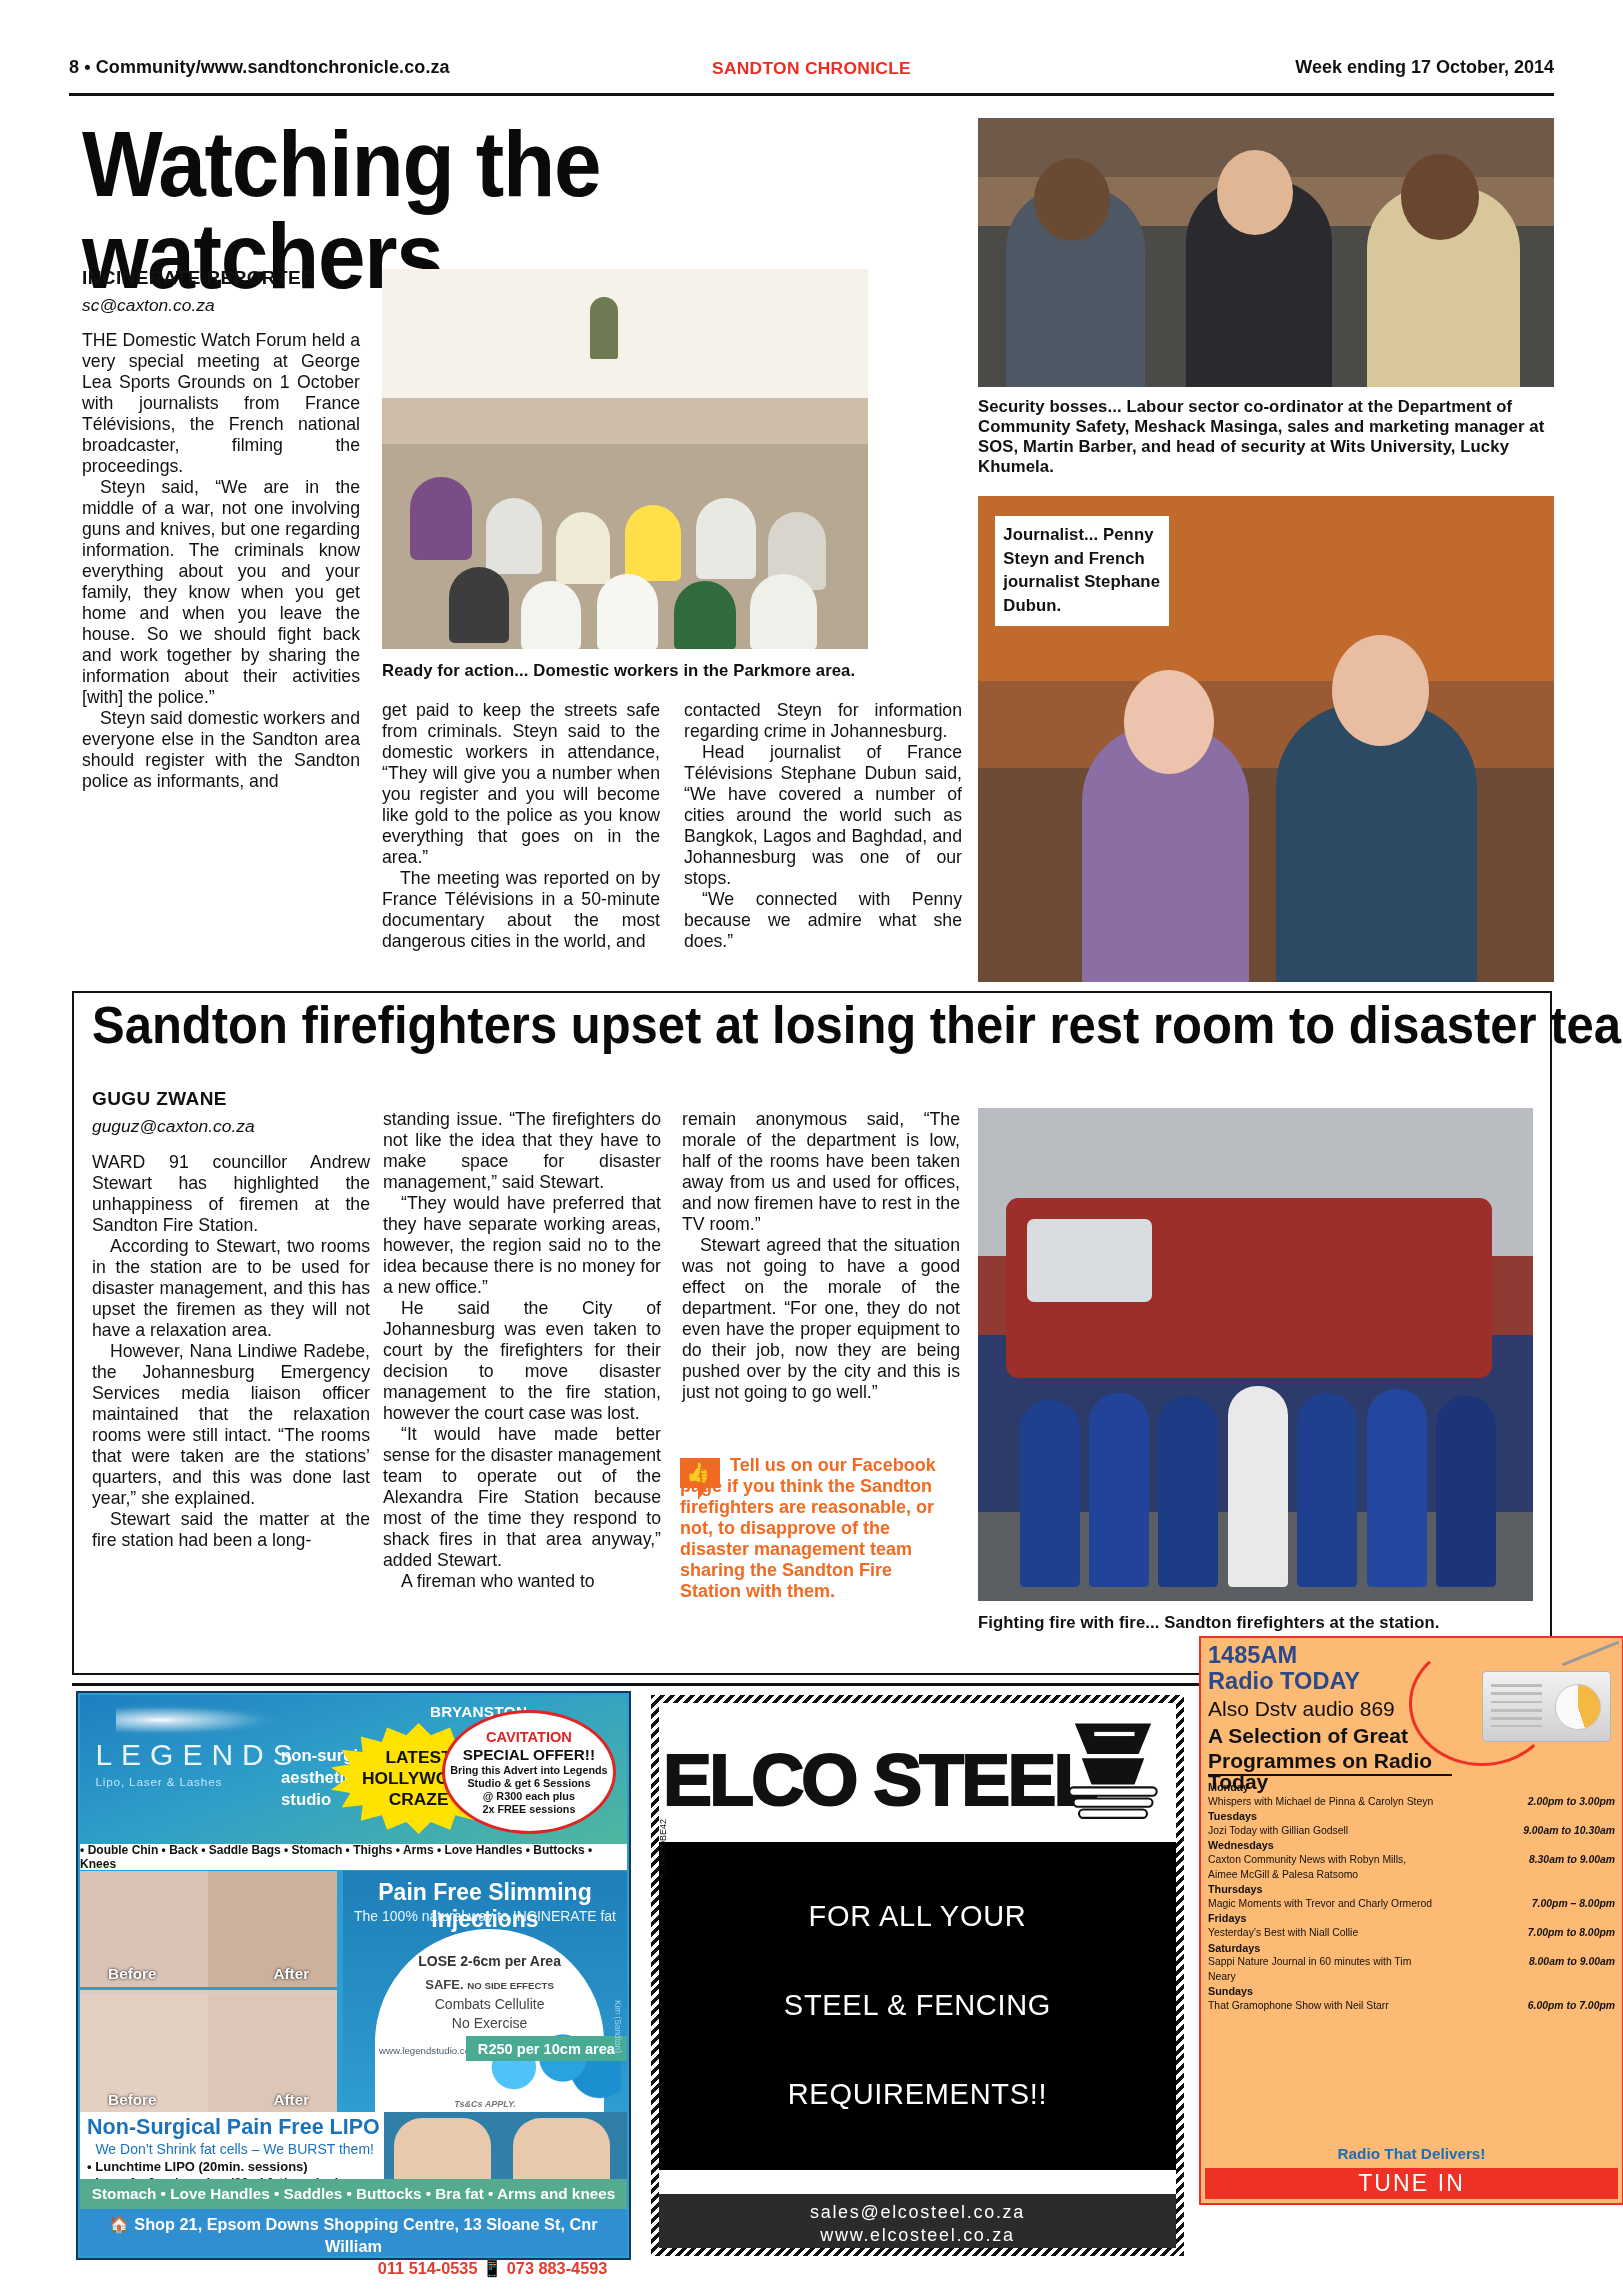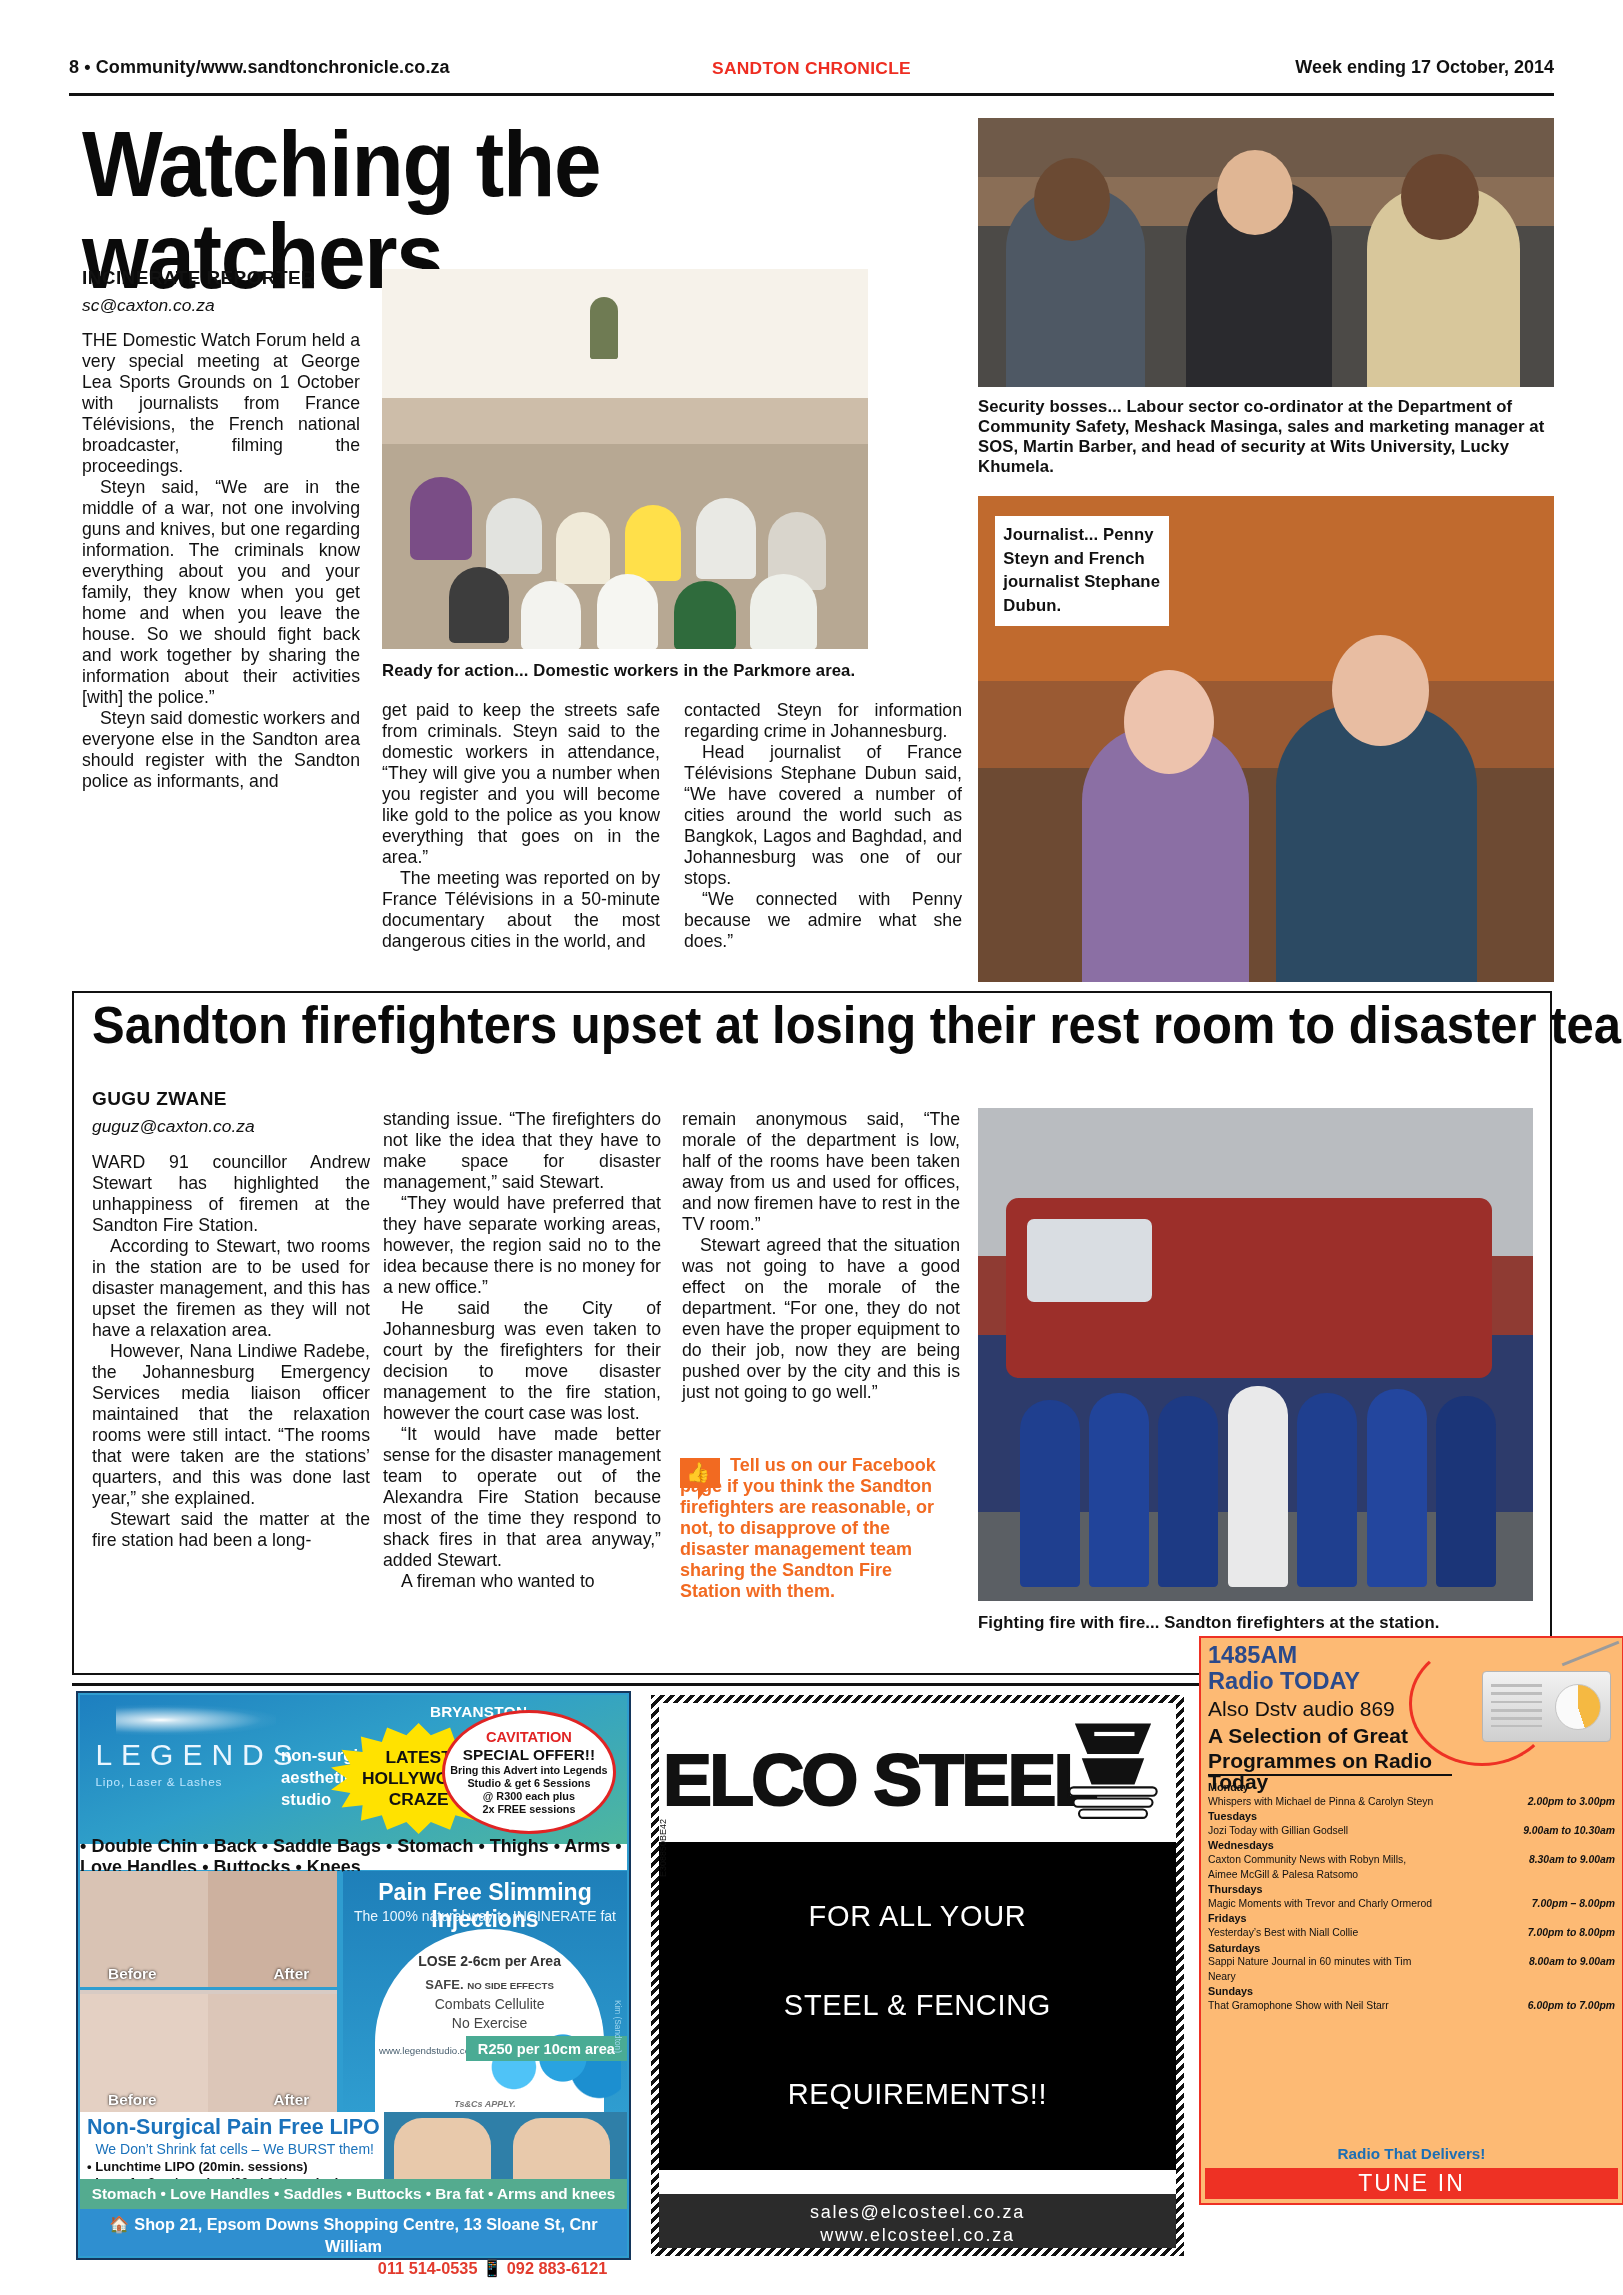--- a/index.html
+++ b/index.html
@@ -87,21 +87,21 @@
   .lg-star .burst { position:absolute; inset:0; background:#ffe200;
     clip-path: polygon(50% 0%,57% 11%,68% 4%,71% 17%,83% 12%,82% 26%,94% 24%,89% 37%,100% 40%,91% 50%,100% 60%,89% 63%,94% 76%,82% 74%,83% 88%,71% 83%,68% 96%,57% 89%,50% 100%,43% 89%,32% 96%,29% 83%,17% 88%,18% 74%,6% 76%,11% 63%,0% 60%,9% 50%,0% 40%,11% 37%,6% 24%,18% 26%,17% 12%,29% 17%,32% 4%,43% 11%); }
   .lg-star .txt { position:absolute; inset:0; display:flex; flex-direction:column; justify-content:center; align-items:center;
                   font-size:17.4px; font-weight:800; color:#111; line-height:21px; text-align:center; }
   .lg-oval { position:absolute; right:11px; top:15.3px; width:174px; height:124px; border:3.5px solid #e02424; border-radius:50%; background:#fff;
              display:flex; flex-direction:column; justify-content:center; align-items:center; }
   .lg-oval .cav { color:#e02424; font-weight:800; font-size:14.6px; }
   .lg-oval .so  { color:#111; font-weight:800; font-size:15.3px; margin-top:1.4px; }
   .lg-oval .ln  { color:#111; font-weight:700; font-size:10.8px; line-height:13px; text-align:center; }
   .lg-strip { position:absolute; left:2.1px; top:151px; right:2.1px; height:26px; background:#fff; display:flex; align-items:center; justify-content:center;
-              font-size:18px; font-weight:800; color:#111; }
+              font-size:12px; font-weight:800; color:#111; }
   .lg-mid { position:absolute; left:2.1px; top:178px; right:2.1px; height:242px; }
   .lg-ba  { position:absolute; left:0; top:0; width:260px; height:242px; background:#d8cbc4; border-right:3.5px solid #2f9dd0; }
   .lg-ba .half { position:absolute; left:0; width:100%; height:119px; }
   .lg-ba .half.b { top:0; background:linear-gradient(90deg,#d9c3b4 0 50%, #cdb19f 50% 100%); border-bottom:3.5px solid #2f9dd0; }
   .lg-ba .half.a { top:123px; background:linear-gradient(90deg,#e4d0c3 0 50%, #dcc6b8 50% 100%); }
   .lg-ba .lbl { position:absolute; bottom:4.2px; color:#fff; font-weight:800; font-size:15.3px; text-shadow:0 0 2.8px #000; }
   .lg-ba .lbl.l { left:28px; } .lg-ba .lbl.r { right:28px; }
   .lg-inj { position:absolute; left:263px; top:0; right:0; height:242px; background:linear-gradient(180deg,#1e7fb9 0%,#2f9dd0 100%); }
   .lg-inj h3 { position:absolute; left:0; right:0; top:8.3px; text-align:center; color:#fff; font-size:23px; font-weight:700; }
   .lg-inj .s { position:absolute; left:0; right:0; top:37px; text-align:center; color:#eaf6ff; font-size:14px; }
@@ -390,21 +390,21 @@
     <div class="lg-band2">
       <div class="l1">
         <span>🏠</span>
         <span>Shop 21, Epsom Downs Shopping Centre, 13 Sloane St, Cnr William</span>
       </div>
       <div class="l2">
         <span>Nicol Drive, Bryanston, Sandton</span>
         <span>☎</span>
         <span class="red">011 514-0535</span>
         <span>📱</span>
-        <span class="red">092 883-6121</span>
+        <span class="red">073 883-4593</span>
       </div>
     </div>
   </div>
 
   <div class="ad ad-elco">
     <div class="elco-hatch"></div>
     <div class="elco-inner">
       <div class="elco-logo">
         <div class="wm">ELCO STEEL</div>
         <div class="mark">

